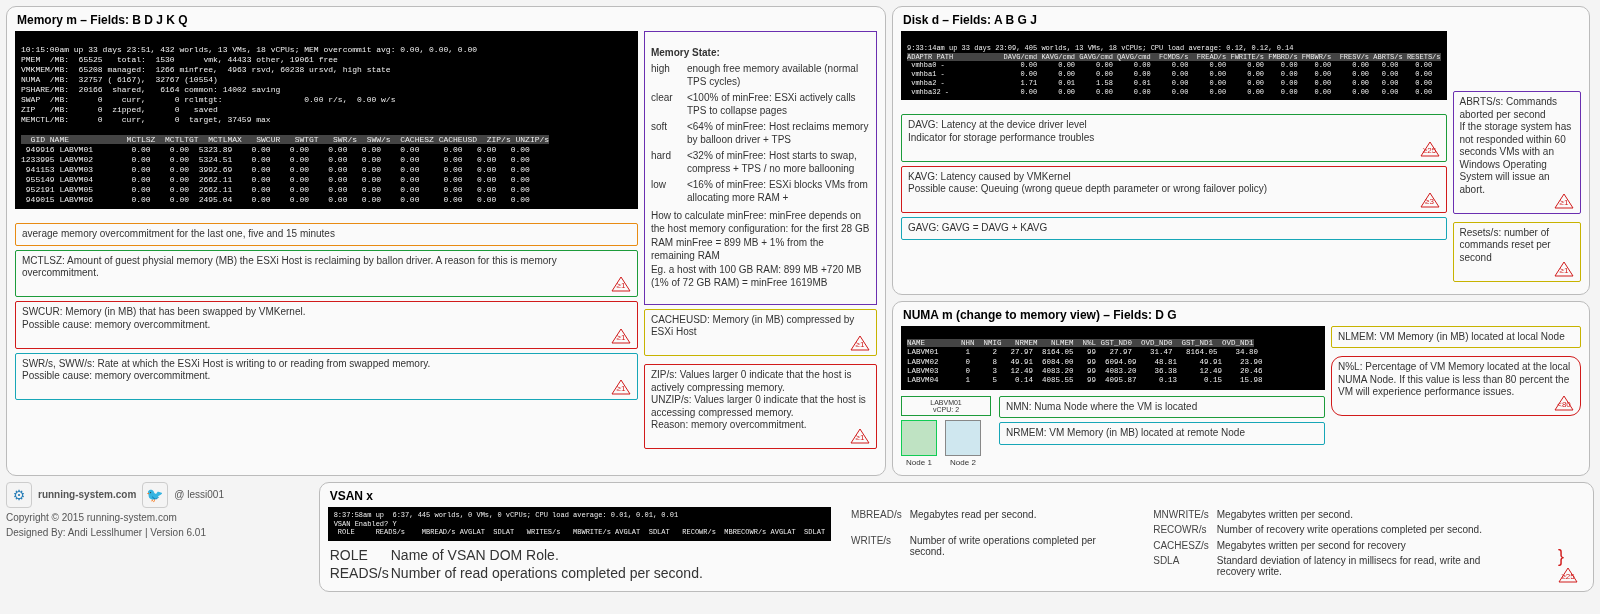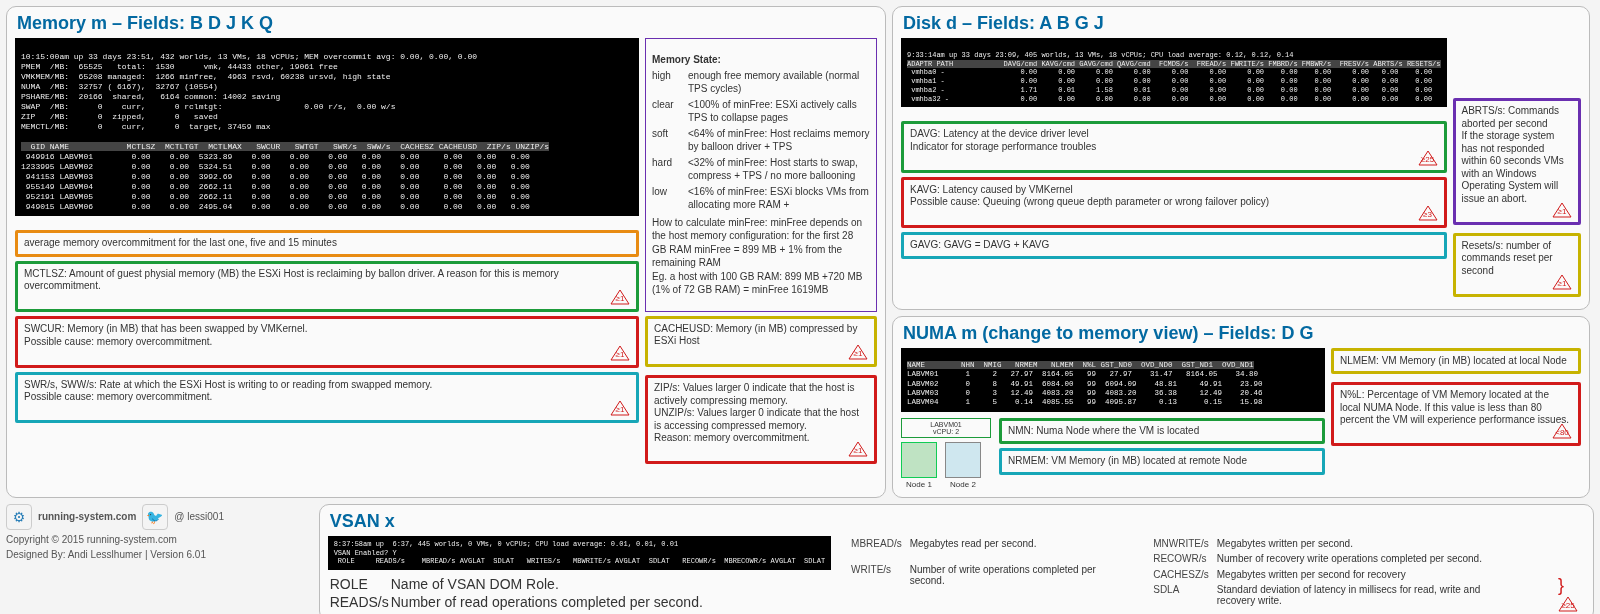--- a/index.html
+++ b/index.html
@@ -13,38 +13,38 @@
     padding: 6px;
   }
   .row { display: flex; gap: 6px; }
   .panel {
     border: 1px solid #bbb;
     border-radius: 10px;
     background: #fafafa;
     padding: 6px 8px 8px 8px;
   }
   .panel-title {
-    font-size: 18px;
+    font-size: 12px;
     font-weight: bold;
-    color: #0369a1;
+    color: #000000;
     margin-bottom: 4px;
     padding-left: 2px;
   }
   .term {
     background: #000;
     color: #eee;
     font-family: "Courier New", monospace;
     font-size: 8px;
     line-height: 1.25;
     padding: 4px 6px;
     white-space: pre;
     overflow: hidden;
   }
   .cbox {
-    border: 3px solid #0c4a6e;
+    border: 1px solid #0c4a6e;
     border-radius: 2px;
     padding: 4px 6px;
     font-size: 10px;
     line-height: 1.25;
     background: #fafafa;
     position: relative;
     margin-bottom: 4px;
   }
   .cbox.orange { border-color: #e88b12; }
   .cbox.green  { border-color: #1c9b3a; }
@@ -254,21 +254,21 @@
               </div>
             </div>
             <div style="flex:1;">
               <div class="cbox green"><span>NMN: Numa Node where the VM is located</span></div>
               <div class="cbox cyan"><span>NRMEM: VM Memory (in MB) located at remote Node</span></div>
             </div>
           </div>
         </div>
         <div class="numa-right">
           <div class="cbox yellow"><span>NLMEM: VM Memory (in MB) located at local Node</span></div>
-          <div class="cbox red" style="white-space:pre-line;"><span>N%L: Percentage of VM Memory located at the local NUMA Node. If this value is less than 80 percent the VM will experience performance issues.</span>
+          <div class="cbox red" style="white-space:pre-line;border-radius:11px;"><span>N%L: Percentage of VM Memory located at the local NUMA Node. If this value is less than 80 percent the VM will experience performance issues.</span>
             <span class="tri" style="position:absolute;right:6px;bottom:4px;"><svg width="20" height="16">
                   <polygon points="10,1 19,15 1,15" fill="none" stroke="#d11a1a"></polygon>
                 </svg><span>&lt;80</span></span>
           </div>
         </div>
       </div>
     </div>
   </div>
 </div>
 

